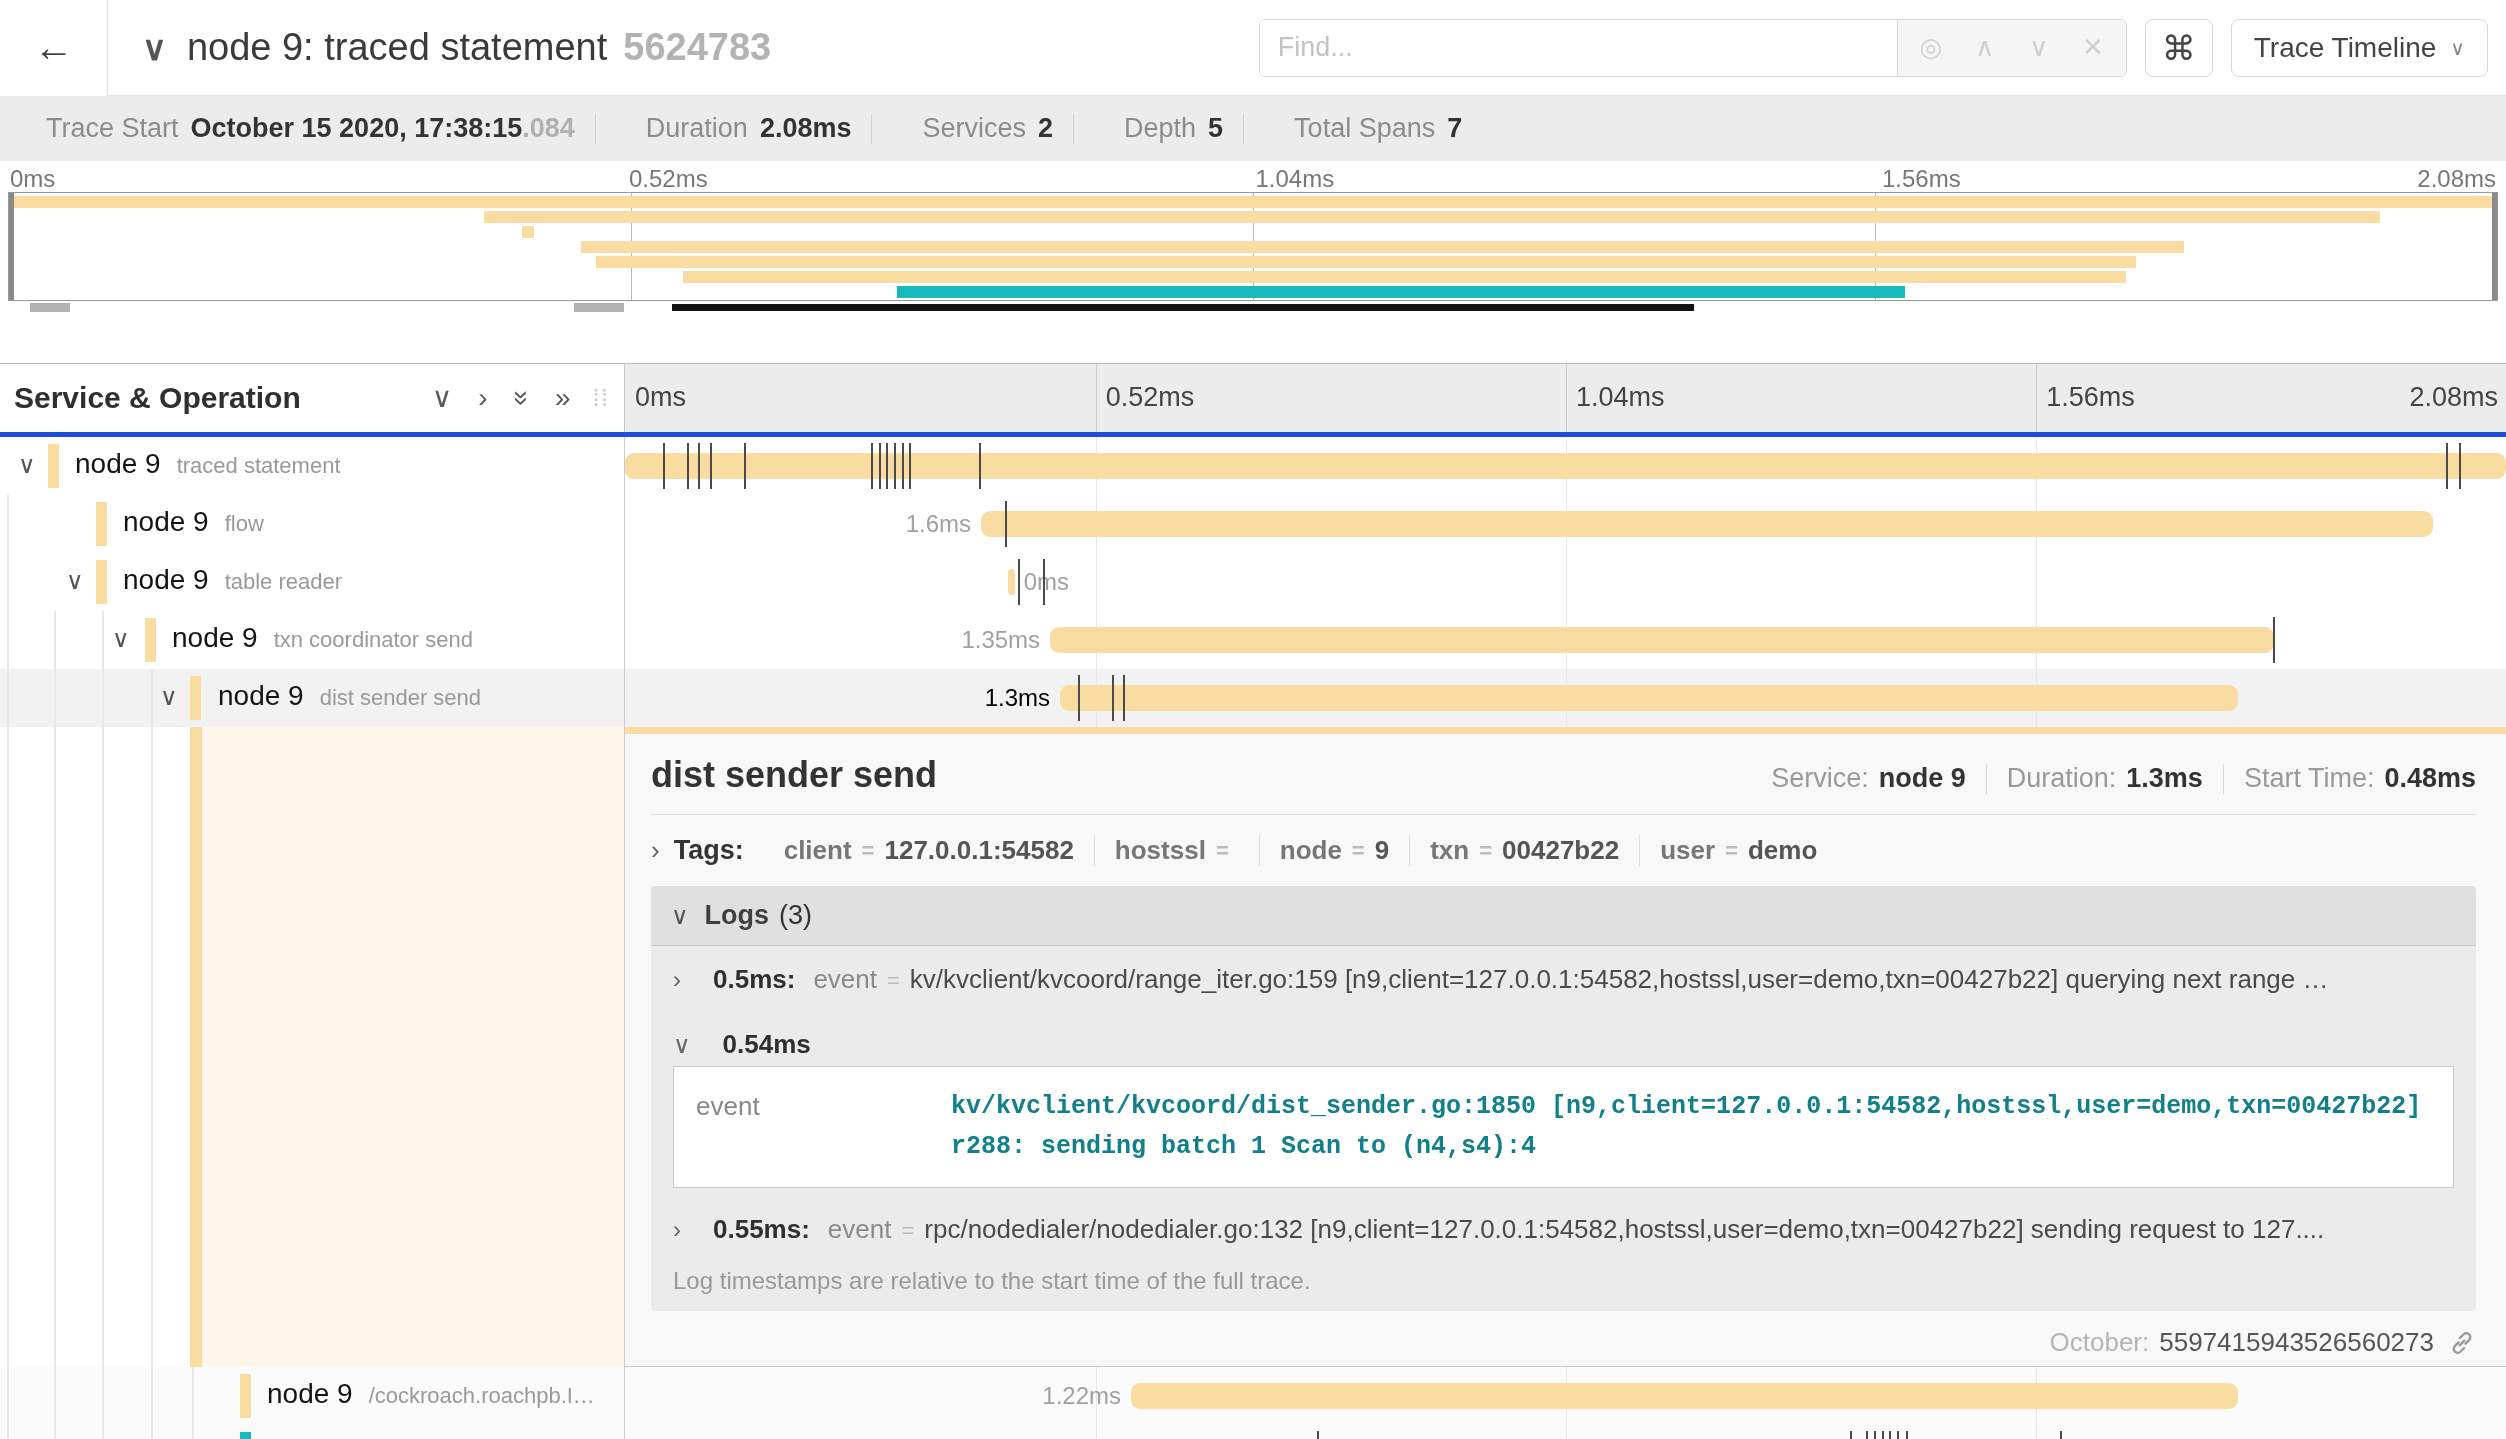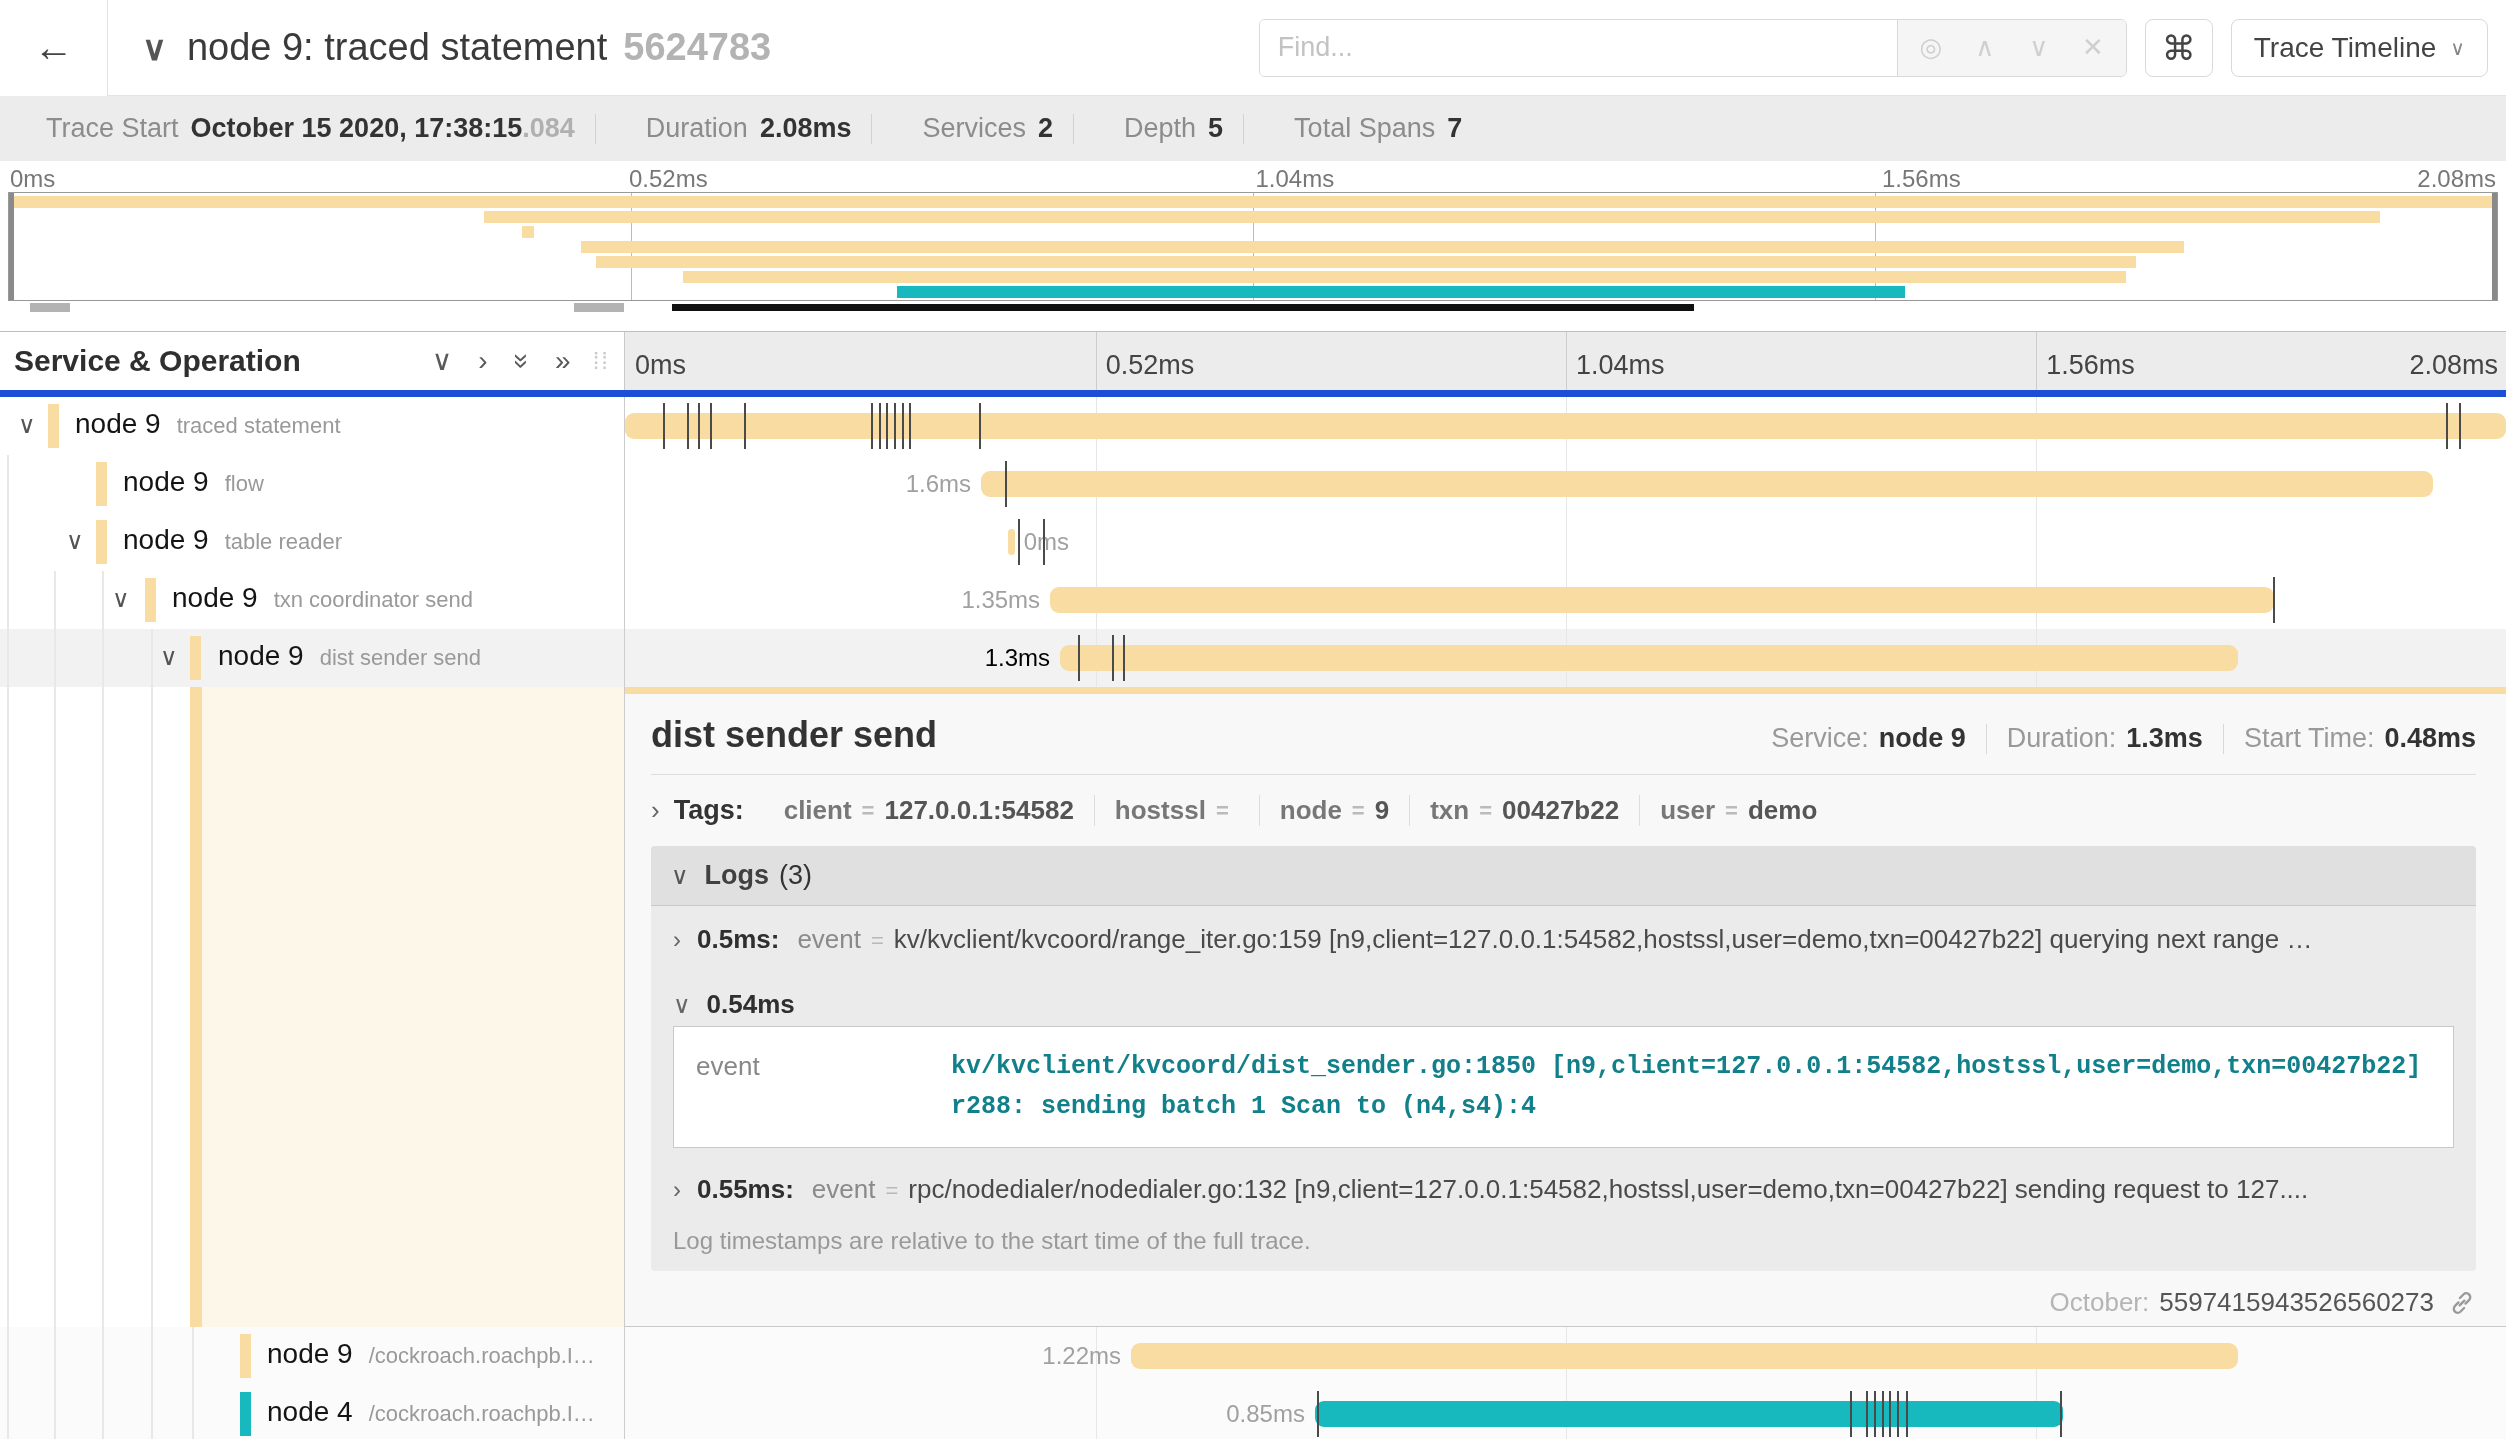--- a/index.html
+++ b/index.html
@@ -41,21 +41,21 @@
   .mm-ticks span { position:absolute; top:4px; }
   .mm-box { height:109px; margin:0 8px; border:1px solid #999; position:relative; background:#fff; }
   .mm-grid { position:absolute; top:0; bottom:0; width:1px; background:#bbb; }
   .mm-bar { position:absolute; height:12px; }
   .mm-handle { position:absolute; top:0; bottom:0; width:5px; background:#8a8a8a; }
   .mm-scrub { height:30px; position:relative; background:#fff; }
   .scrub-bar { position:absolute; top:3px; height:7px; background:#111; }
   .scrub-sq { position:absolute; top:2px; height:9px; background:#b3b3b3; }
 
   
-  .grid-header { height:66px; display:flex; border-top:1px solid #bdbdbd; border-bottom:7px solid #1d4ed8; }
+  .grid-header { height:74px; display:flex; border-top:1px solid #bdbdbd; border-bottom:5px solid #1d4ed8;margin-top:32px; }
   .gh-left { width:625px; background:#fff; display:flex; align-items:center; padding:0 14px; position:relative;
              border-right:1px solid #c9c9c9; }
   .gh-title { font-size:30px; font-weight:700; color:#2f2f2f; flex:1; }
   .gh-ico { font-size:28px; color:#595959; margin-left:26px; cursor:pointer; line-height:1; }
   .gh-ico.rot { display:inline-block; transform:rotate(90deg); }
   .gh-grip { color:#c9c9c9; font-size:24px; margin-left:22px; letter-spacing:2px; cursor:col-resize; }
   .gh-right { flex:1; background:#ececec; position:relative; font-size:27px; color:#444; }
   .gh-right .tick { position:absolute; top:18px; }
   .vline { position:absolute; top:0; bottom:0; width:1px; background:#ccc; }
 
@@ -99,21 +99,21 @@
   .tag .tv { color:#555; }
 
   .logsbox { margin:2px 30px 0 26px; background:#ebebeb; border-radius:4px; overflow:hidden; }
   .logshdr { background:#e0e0e0; padding:14px 0 14px 20px; display:flex; align-items:center; font-size:27px;
              border-bottom:1px solid #c9c9c9; cursor:pointer; }
   .logshdr .lh-chev { color:#555; margin-right:16px; font-size:24px; }
   .logshdr b { color:#404040; }
   .logshdr .lcount { color:#333; margin-left:10px; font-weight:400; }
   .logrow { display:flex; align-items:baseline; padding:18px 20px 16px 22px; font-size:26px; white-space:nowrap; overflow:hidden; cursor:pointer; }
   .logrow .l-chev { color:#666; margin-right:16px; font-size:24px; flex:none; }
-  .logrow .lts { font-weight:700; color:#2f2f2f; margin-right:18px; flex:none; }
+  .logrow .lts { font-weight:700; color:#2f2f2f; margin-right:18px; flex:none;margin-left:16px; }
   .logrow .lk { color:#8a8a8a; flex:none; }
   .logrow .leq { color:#b8b8b8; margin:0 10px; font-size:22px; flex:none; }
   .logrow .lv { color:#4a4a4a; overflow:hidden; text-overflow:ellipsis; }
   .kvbox { margin:2px 22px 20px 22px; background:#fff; border:1px solid #c9c9c9; display:flex; padding:20px 22px; }
   .kvbox .kvk { width:255px; color:#888; font-size:26px; flex:none; padding-top:4px; }
   .kvbox .kvv { font-family:"Liberation Mono", monospace; font-weight:700; color:#11808a; font-size:25px;
                 line-height:1.6; width:1480px; word-break:break-all; }
   .lognote { padding:6px 20px 16px 22px; font-size:24px; color:#999; }
   .spanidrow { display:flex; justify-content:flex-end; align-items:center; padding:16px 30px 0 0; font-size:26px; }
   .spanid-l { color:#b5b5b5; margin-right:10px; }

